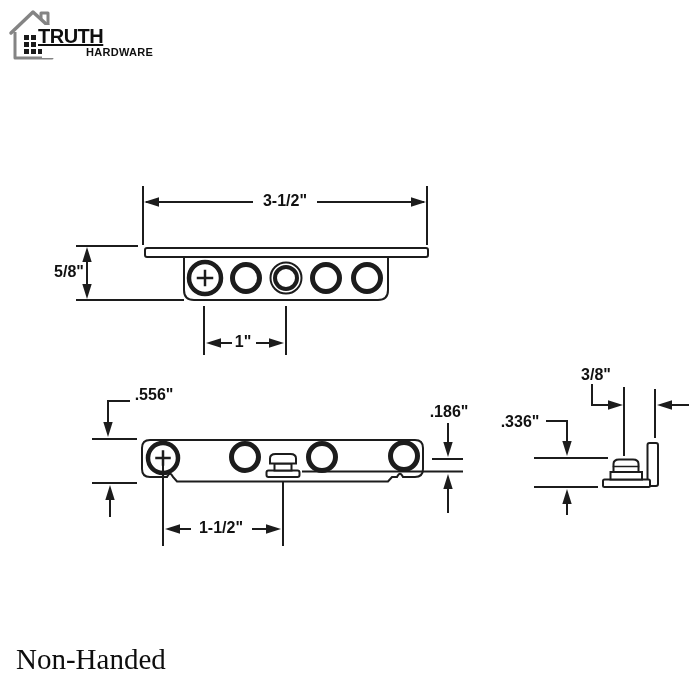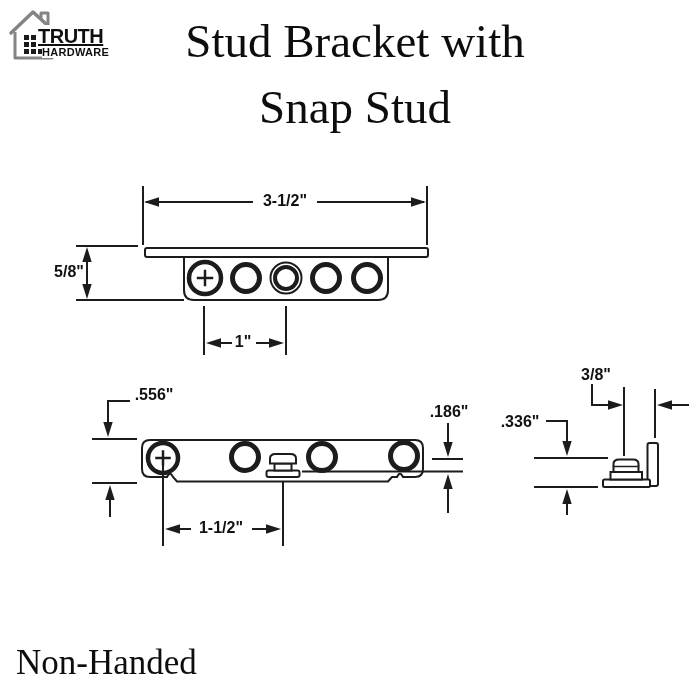--- a/index.html
+++ b/index.html
@@ -4,27 +4,27 @@
 <style>
   html,body{margin:0;padding:0;background:#fff;}
   #stage{position:relative;width:700px;height:700px;background:#fff;overflow:hidden;
          font-family:"Liberation Sans",sans-serif;}
   #drawing{position:absolute;left:0;top:0;z-index:1;}
   .dim{position:absolute;z-index:2;transform:translate(-50%,-50%);
        font:bold 16px "Liberation Sans",sans-serif;color:#111;white-space:nowrap;}
   .title{position:absolute;left:118px;top:8px;width:474px;z-index:2;text-align:center;
          font-family:"Liberation Serif",serif;font-size:47px;line-height:66px;color:#0d0d0d;}
   .footer{position:absolute;left:16px;top:643px;z-index:2;
-          font-family:"Liberation Serif",serif;font-size:35px;color:#0d0d0d;}
+          font-family:"Liberation Serif",serif;font-size:29px;color:#0d0d0d;}
   .logo{position:absolute;left:8px;top:6px;width:112px;height:60px;z-index:3;}
   .logo svg{position:absolute;left:0;top:0;}
   .logo-brand{position:absolute;left:29px;top:19px;background:#fff;padding:0 1px;
               font:bold 20px "Liberation Sans",sans-serif;letter-spacing:-0.5px;color:#0f0f0f;text-decoration:underline;}
   .logo-sub{position:absolute;left:34px;top:40px;background:#fff;
-            font:bold 11px "Liberation Sans",sans-serif;letter-spacing:0.3px;color:#0f0f0f;}
+            font:bold 11px "Liberation Sans",sans-serif;letter-spacing:0.3px;color:#0f0f0f;padding-left:44px;}
 </style>
 </head>
 <body>
 
 <div id="stage">
 
   <div class="logo">
     <svg width="112" height="60" viewBox="0 0 112 60">
       <polyline points="3,27 25,6 48,27" fill="none" stroke="#848484" stroke-width="3.5" stroke-linecap="round" stroke-linejoin="round"></polyline>
       <polyline points="33,14 33,7 40,7 40,20" fill="none" stroke="#848484" stroke-width="3" stroke-linejoin="round"></polyline>
@@ -38,24 +38,20 @@
           <rect x="30" y="36" width="5" height="5"></rect>
         <rect x="16" y="43" width="5" height="5"></rect>
           <rect x="23" y="43" width="5" height="5"></rect>
           <rect x="30" y="43" width="5" height="5"></rect>
       </g>
     </svg>
     <div class="logo-brand">TRUTH</div>
     <div class="logo-sub">HARDWARE</div>
   </div>
 
-  <div class="title">
-    <div>Stud Bracket with</div>
-    <div>Snap Stud</div>
-  </div>
 
   <svg id="drawing" width="700" height="700" viewBox="0 0 700 700">
     <g stroke="#1c1c1c" stroke-width="2" fill="none" stroke-linecap="square">
 
       <g>
         <line x1="143" y1="187" x2="143" y2="244"></line>
         <line x1="427" y1="187" x2="427" y2="244"></line>
         <line x1="147" y1="202" x2="252" y2="202"></line>
         <line x1="318" y1="202" x2="423" y2="202"></line>
         <polygon points="144,202 159,197.3 159,206.7" fill="#1c1c1c" stroke="none"></polygon>

